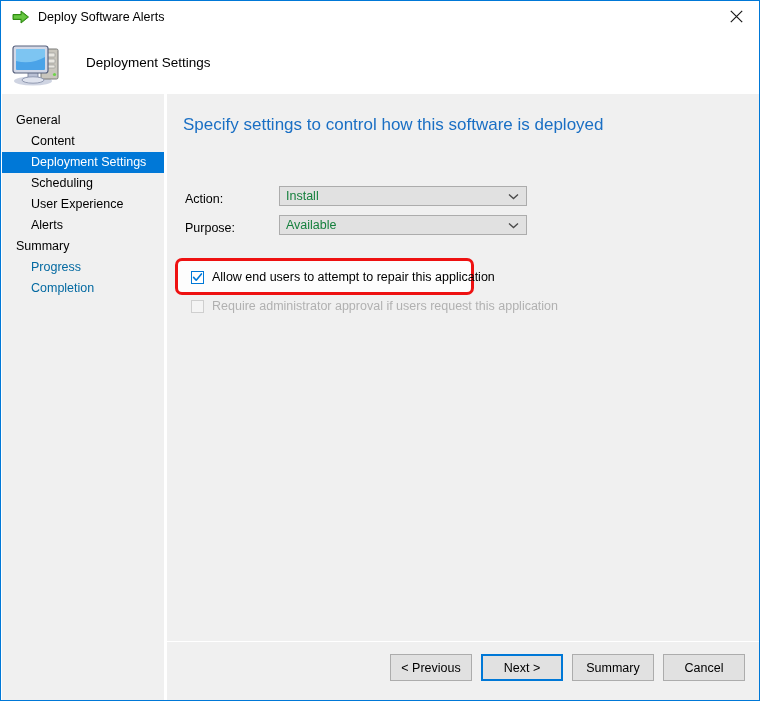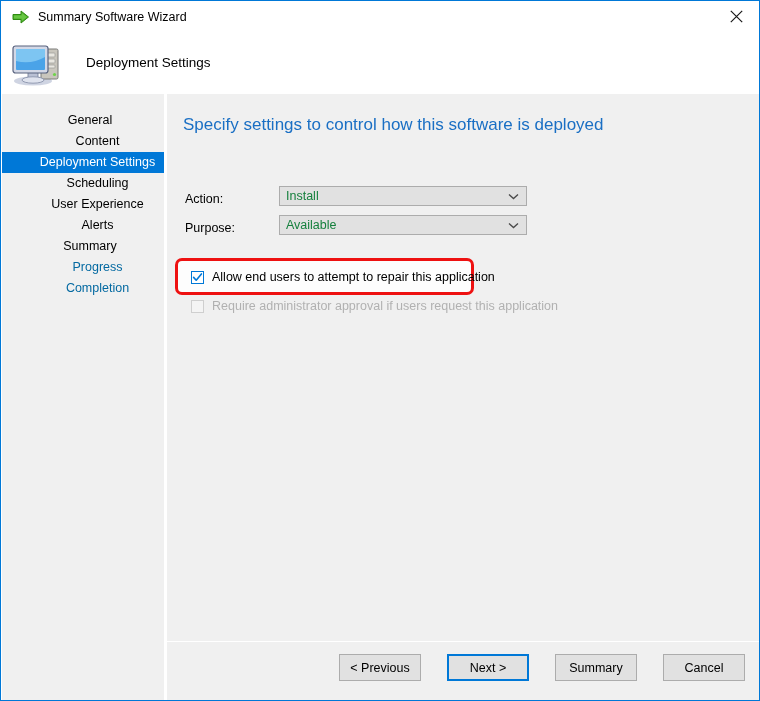--- a/index.html
+++ b/index.html
@@ -78,21 +78,20 @@
     white-space: nowrap;
   }
 
   
   #sidebar {
     position: absolute;
     left: 1px; top: 93px;
     width: 162px;
     height: 607px;
     background: #f0f0f0;
-    text-align: center;
   }
   #content-panel {
     position: absolute;
     left: 166px; top: 93px;
     width: 592px;
     height: 607px;
     background: #f0f0f0;
   }
 
   
@@ -230,21 +229,21 @@
     left: 0; top: 548px;
     width: 592px;
     height: 59px;
     background: #f0f0f0;
   }
   #footer-buttons {
     position: absolute;
     right: 14px;
     top: 12px;
     display: flex;
-    gap: 26px;
+    gap: 9px;
   }
   .btn {
     width: 82px;
     height: 27px;
     box-sizing: border-box;
     border: 1px solid #acacac;
     background: #e1e1e1;
     font-family: "Liberation Sans", sans-serif;
     font-size: 12.5px;
     color: #000000;
@@ -264,21 +263,21 @@
 
 <div id="window">
 
   <div id="titlebar">
     <span id="title-icon">
       <svg width="18" height="16" viewBox="0 0 18 16">
         <path d="M1 5.5 H9 V2 L16.5 8 L9 14 V10.5 H1 Z" fill="#4caf28" stroke="#2f8a12" stroke-width="1" stroke-linejoin="round"></path>
         <path d="M2 6.4 H9.8 V4 L15 8 L9.8 12 V9.6 H2 Z" fill="#7ed957" opacity="0.55"></path>
       </svg>
     </span>
-    <span id="title-text">Summary Software Wizard</span>
+    <span id="title-text">Deploy Software Alerts</span>
     <div id="close-button">
       <svg width="13" height="13" viewBox="0 0 13 13">
         <path d="M0.8 0.8 L12.2 12.2 M12.2 0.8 L0.8 12.2" stroke="#1a1a1a" stroke-width="1.2" fill="none"></path>
       </svg>
     </div>
   </div>
 
   <div id="header">
     <span id="header-icon">
       <svg width="56" height="48" viewBox="0 0 56 48">

